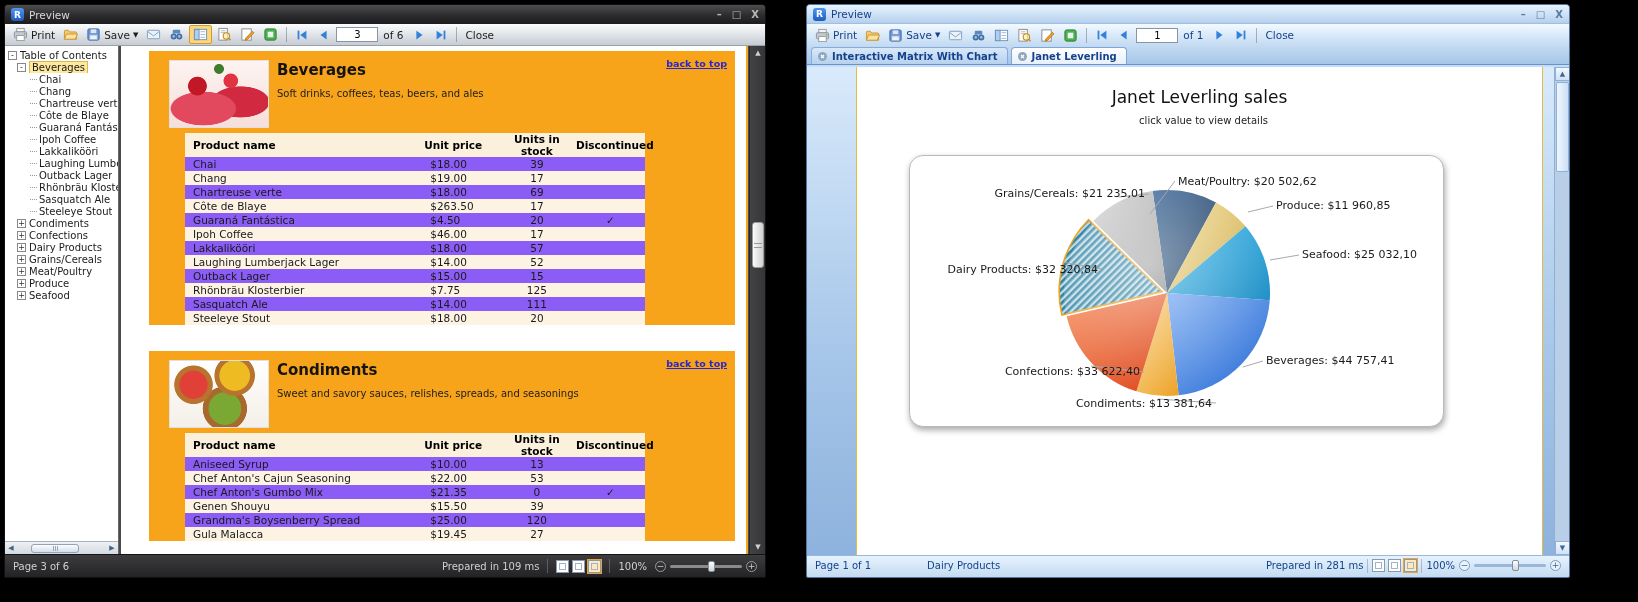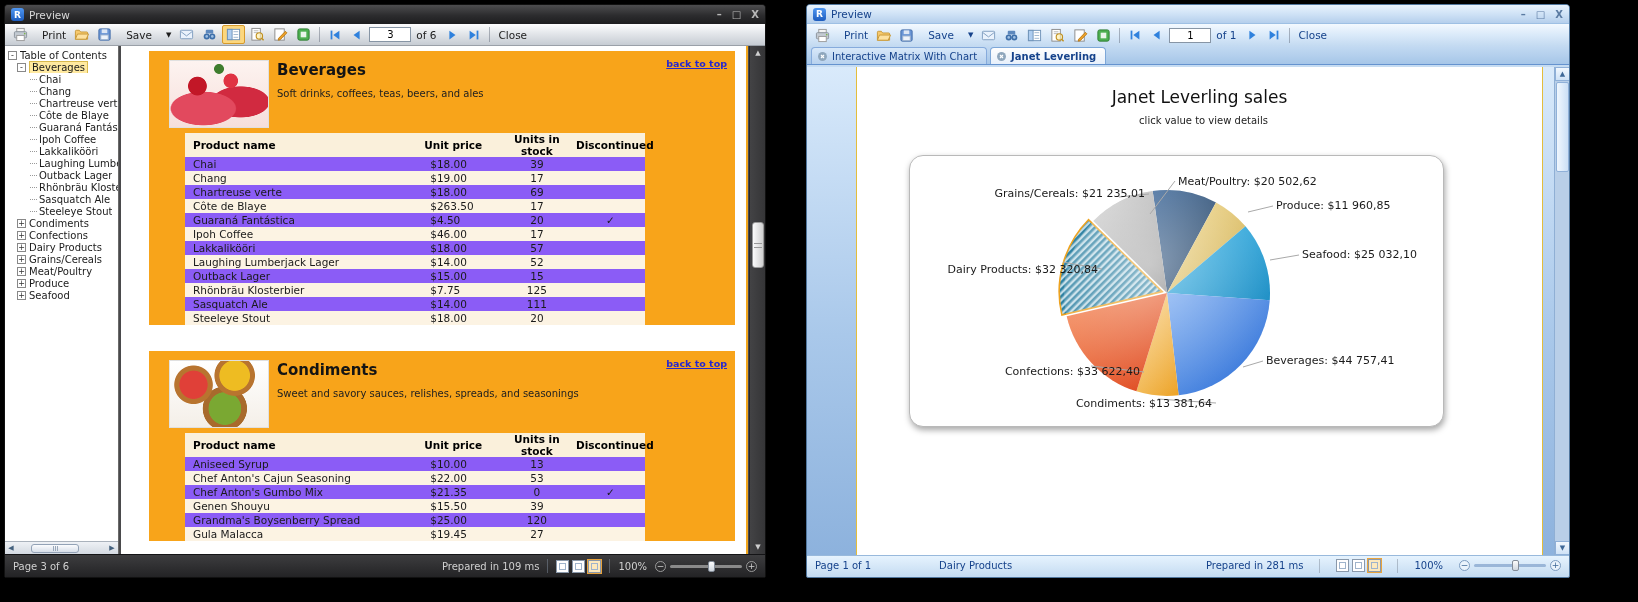--- a/index.html
+++ b/index.html
@@ -17,31 +17,31 @@
   .titletext { font-size:10.5px; }
   .applogo { width:13px; height:13px; border-radius:3px; background:linear-gradient(#4f97f2,#1d5cbe); color:#fff; font-size:9px; font-weight:bold; display:flex; align-items:center; justify-content:center; }
   .wbtns { margin-left:auto; display:flex; gap:10px; font-size:10px; }
   #winL .wbtns span { color:#b8b8b8; } #winR .wbtns span { color:#5a7aa2; }
   .wbtns span { cursor:default; font-weight:bold; }
 
   
   .toolbar { height:22px; display:flex; align-items:center; padding:0 5px; gap:2px; font-size:10.5px; }
   #winL .toolbar { background:linear-gradient(#fdfdfe,#e3e6ea 45%,#c6ccd3); color:#1c1c1c; border-bottom:1px solid #9aa0a8; }
   #winR .toolbar { background:linear-gradient(#f3f9ff,#dcebfa 45%,#c3daf1); color:#15428b; }
-  .tbtn { display:flex; align-items:center; gap:14px; padding:1px 3px; border-radius:2px; height:19px; }
+  .tbtn { display:flex; align-items:center; gap:3px; padding:1px 3px; border-radius:2px; height:19px; }
   .tbtn.hl { background:#fcd77e; border:1px solid #d69a2c; }
   .ic { width:15px; height:15px; display:block; }
   .ic14 { width:14px; height:14px; display:block; }
   .tsep { width:1px; height:15px; background:rgba(90,100,115,.45); margin:0 3px; }
   .pagebox { width:42px; height:15px; background:#fff; border:1px solid #8795a5; font-size:10px; text-align:center; font-family:"DejaVu Sans",sans-serif; padding:0 2px; }
   .oftext { margin:0 4px 0 3px; }
 
   
   .tabbar { height:19px; background:linear-gradient(#c3daf2,#a6c6e8); display:flex; align-items:flex-end; padding:1px 4px 0; gap:3px; border-bottom:1px solid #6593cf; }
-  .tab { height:17px; display:flex; align-items:center; gap:4px; padding:0 9px 0 5px; font-size:10px; color:#15428b; border:1px solid #86abdc; border-bottom:none; border-radius:4px 4px 0 0; background:linear-gradient(#d8e8f9,#b7d1ee); }
+  .tab { height:17px; display:flex; align-items:center; gap:4px; padding:0 9px 0 5px; font-size:10px; color:#15428b; border:1px solid #86abdc; border-bottom:none; border-radius:4px 4px 0 0; background:linear-gradient(#d8e8f9,#b7d1ee);font-weight:bold; }
   .tab.active { background:linear-gradient(#fefefe,#e7f0fb); font-weight:bold; border-color:#7da7d8; }
 
   
   .mainL { position:absolute; top:41px; left:0; right:0; bottom:23px; display:flex; }
   .treepanel { width:114px; background:#fff; border-right:1px solid #6a6a6a; position:relative; overflow:hidden; flex:none; }
   .tree { padding:3px 0 0 3px; font-size:10px; color:#1a1a1a; }
   .trow { height:12px; display:flex; align-items:center; white-space:nowrap; overflow:hidden; }
   .exp { width:9px; height:9px; border:1px solid #888; background:#fff; font-size:8px; line-height:7px; text-align:center; margin-right:3px; flex:none; color:#333; }
   .leaf-dash { width:7px; border-top:1px dotted #999; margin-right:2px; flex:none; }
   .tlabel { overflow:hidden; white-space:nowrap; }
@@ -86,21 +86,21 @@
   .vscrollL .arr { position:absolute; left:0; width:16px; height:14px; color:#cfcfcf; font-size:7px; text-align:center; line-height:14px; }
   .vscrollL .thumb { position:absolute; left:2px; top:176px; width:12px; height:46px; border-radius:3px; background:linear-gradient(90deg,#fbfbfb,#cfcfcf); border:1px solid #9a9a9a; }
   .vscrollL .thumb::after { content:""; display:block; margin:20px auto 0; width:8px; height:3px; border-top:1px solid #999; border-bottom:1px solid #999; }
 
   .vscrollR { position:absolute; right:0; top:0; width:15px; height:100%; background:#b9cfe8; border-left:1px solid #8fafd4; }
   .vscrollR .arr { position:absolute; left:0; width:15px; height:14px; background:linear-gradient(#f2f8fe,#cfe2f6); border:1px solid #8fb0d8; color:#3f6897; font-size:7px; text-align:center; line-height:13px; }
   .vscrollR .thumb { position:absolute; left:1px; top:15px; width:13px; height:90px; background:linear-gradient(90deg,#f0f7fe,#cbdff5); border:1px solid #8fb0d8; border-radius:2px; }
 
   
   .statusL { position:absolute; left:0; right:0; bottom:0; height:23px; background:linear-gradient(#3d3d3f,#232325); border-top:1px solid #141416; color:#d0d0d0; font-size:10px; display:flex; align-items:center; padding:0 8px; gap:8px; }
-  .statusR { position:absolute; left:0; right:0; bottom:2px; height:20px; background:linear-gradient(#e6f3fe,#c7ddf2); border-top:1px solid #98b9dc; color:#15428b; font-size:10px; display:flex; align-items:center; padding:0 8px; gap:16px; }
+  .statusR { position:absolute; left:0; right:0; bottom:2px; height:20px; background:linear-gradient(#e6f3fe,#c7ddf2); border-top:1px solid #98b9dc; color:#15428b; font-size:10px; display:flex; align-items:center; padding:0 8px; gap:4px; }
   .ssep { width:1px; height:14px; background:rgba(128,140,155,.5); }
   .spacer { flex:1; }
   .minis { display:flex; gap:3px; align-items:center; }
   .mini { width:13px; height:13px; border:1px solid #8a99ab; background:#fff; position:relative; }
   .mini.on { outline:1px solid #e8a33c; background:#fde9bd; }
   .mini::after { content:""; position:absolute; left:2px; top:2px; right:2px; bottom:2px; border:1px solid #9fb4cc; }
   .zoomwrap { display:flex; align-items:center; gap:4px; }
   .zcirc { width:11px; height:11px; border-radius:50%; font-size:9px; line-height:9px; text-align:center; }
   .statusL .zcirc { border:1px solid #9a9a9a; color:#cfcfcf; }
   .statusR .zcirc { border:1px solid #7d9cc0; color:#3f6897; background:#eaf3fc; }

